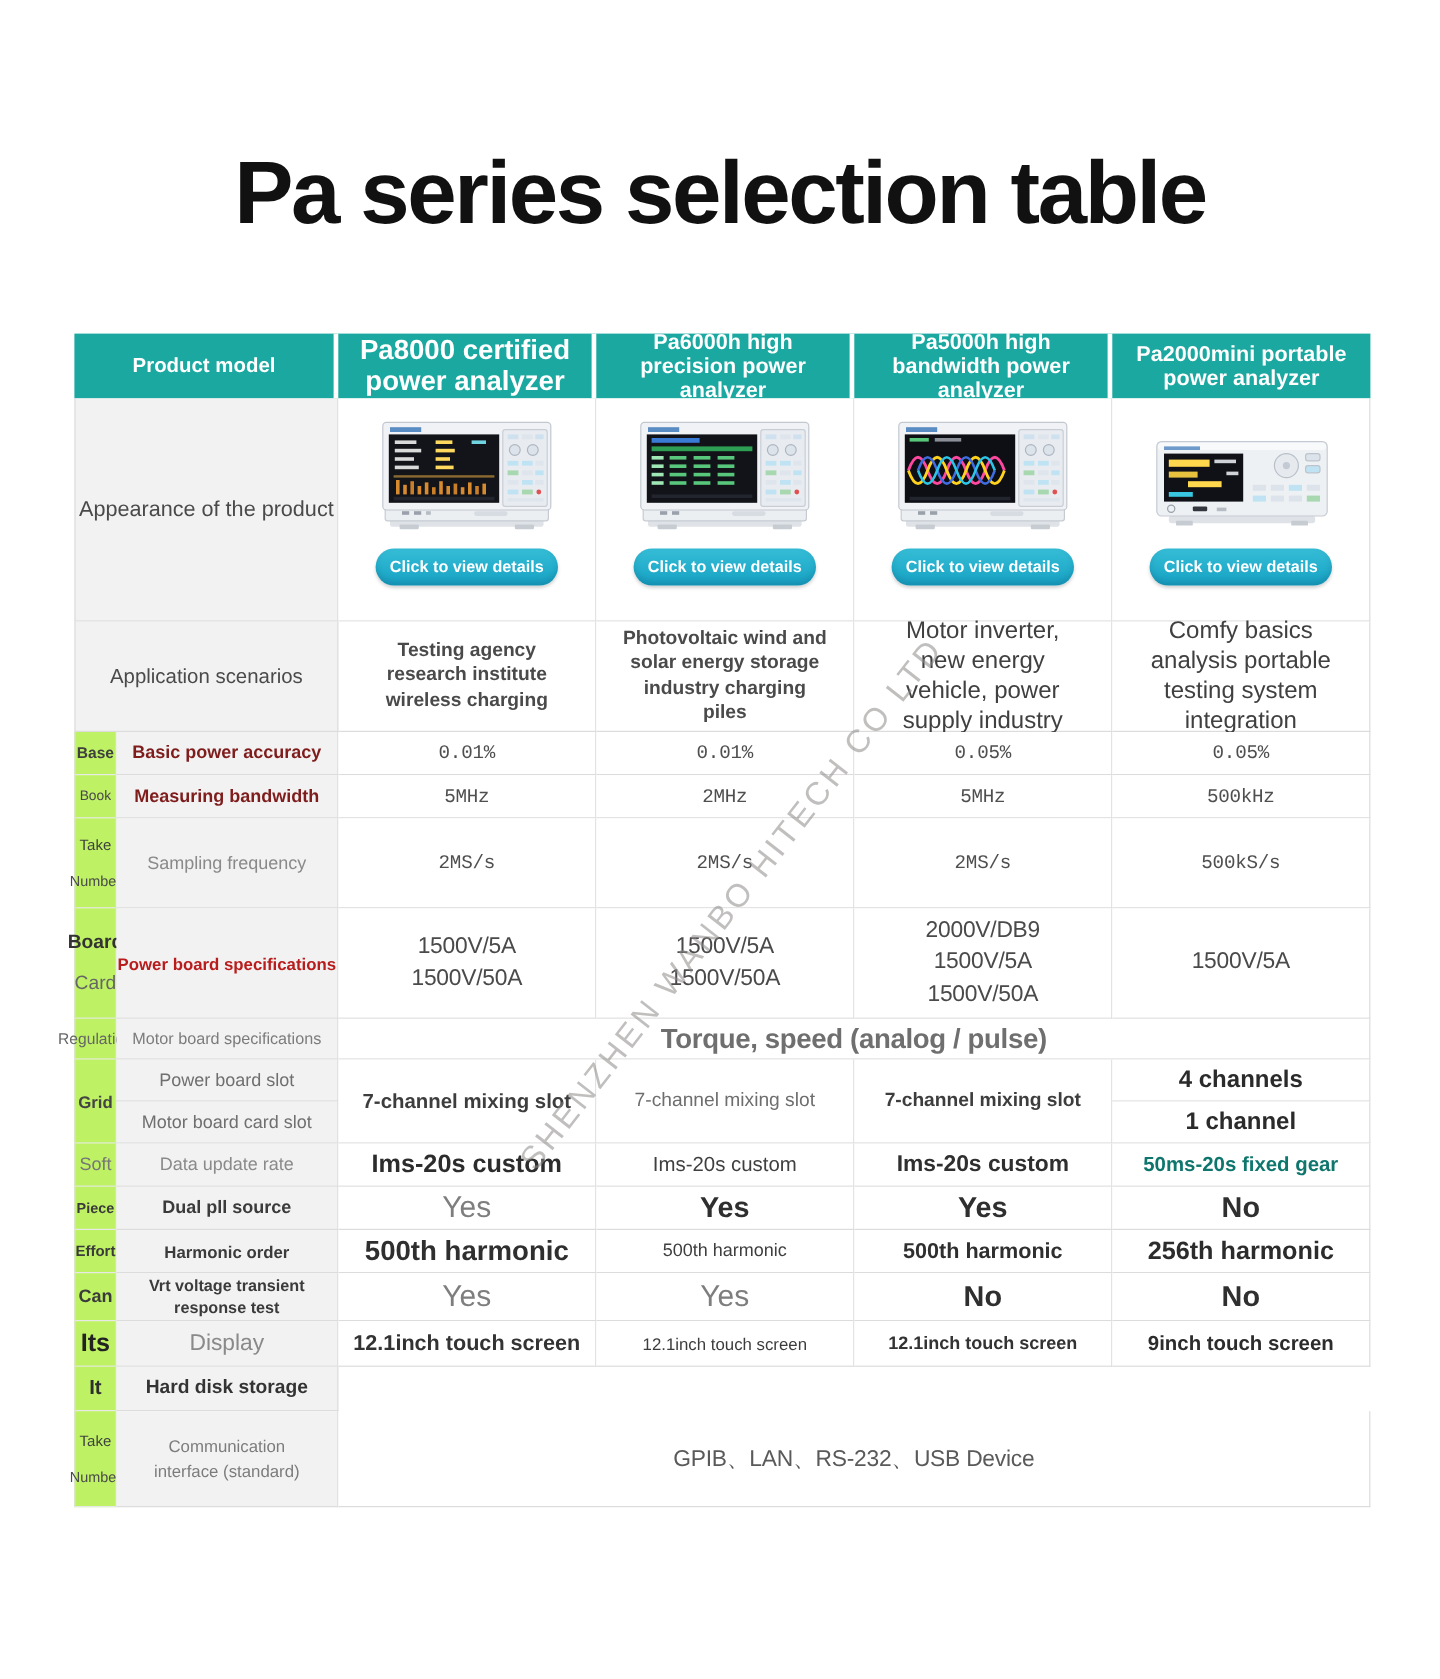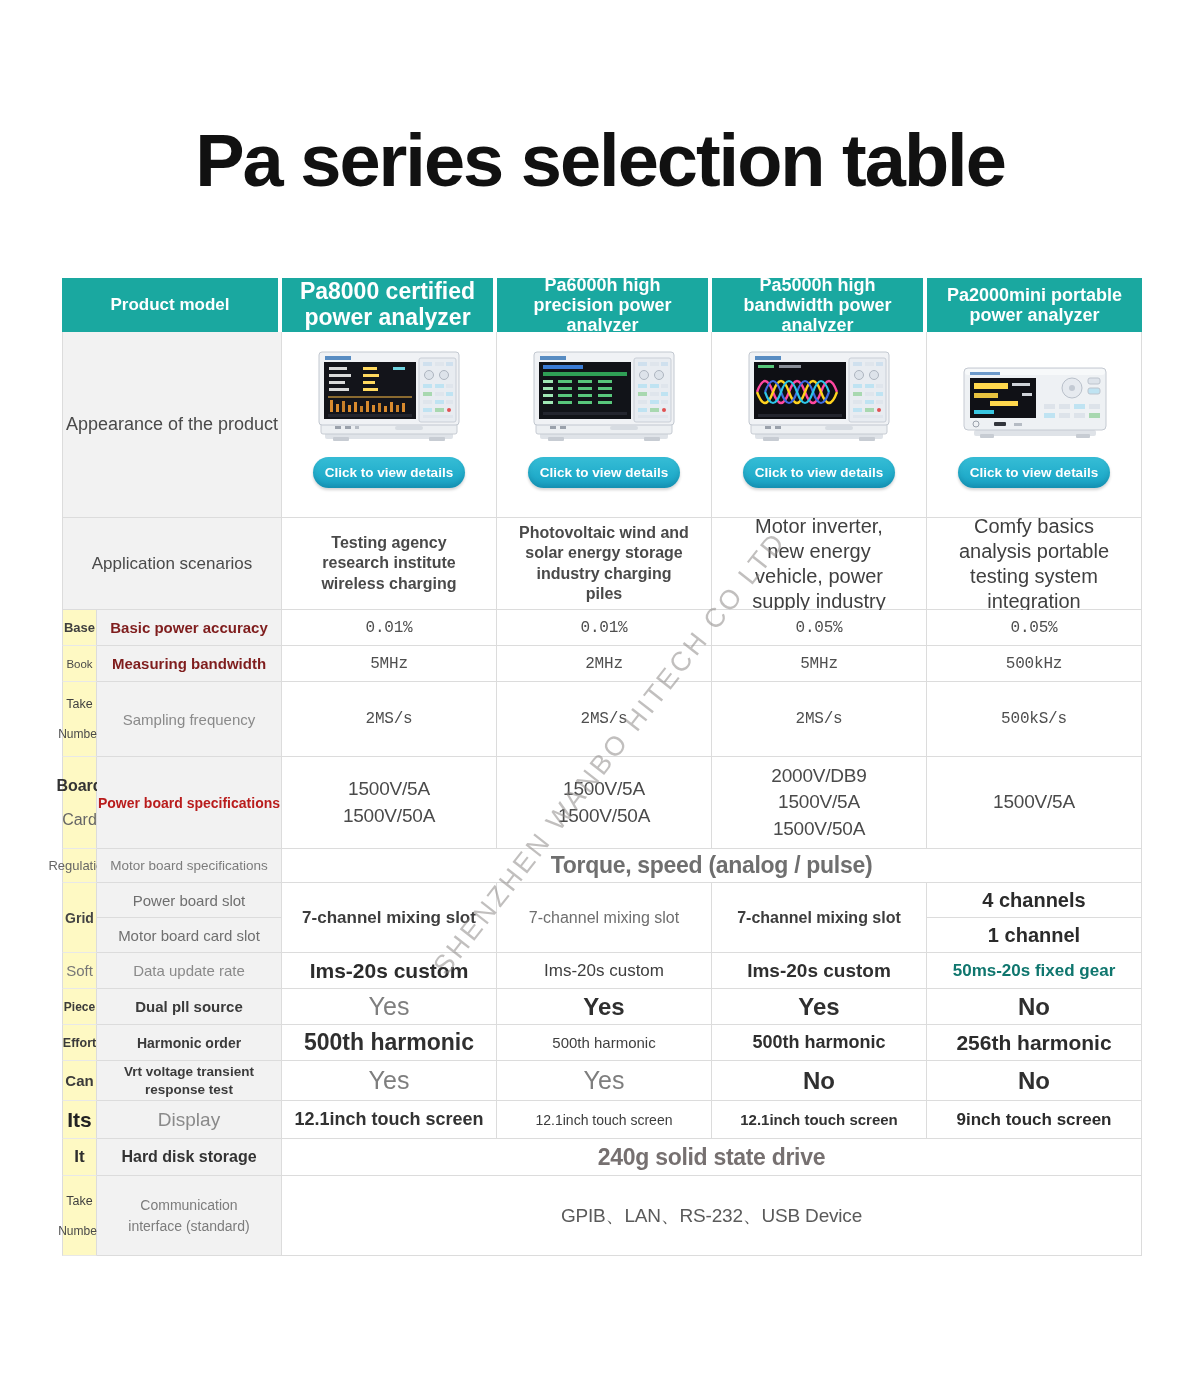--- a/index.html
+++ b/index.html
@@ -7,21 +7,21 @@
   .page{position:absolute;inset:0;background:#fff;overflow:hidden;}
   .title{position:absolute;top:118px;left:0;width:1200px;text-align:center;font-size:74px;font-weight:700;color:#111;letter-spacing:-2px;}
   
   .t{position:absolute;left:62px;top:278px;display:grid;
      grid-template-columns:35px 185px 215px 215px 215px 215px;
      grid-template-rows:54px 186px 92px 36px 36px 75px 92px 34px 35px 35px 36px 36px 36px 40px 38px 37px 80px;}
   .c{display:flex;align-items:center;justify-content:center;flex-direction:column;text-align:center;
      border-right:1px solid #dcdcdc;border-bottom:1px solid #dcdcdc;background:#fff;min-width:0;}
   .first{border-left:1px solid #dcdcdc;}
   .lab{background:#f2f2f2;}
-  .strip{background:#fef9c3;border-bottom-color:#e8e8e8;overflow:visible;}
+  .strip{background:#bef264;border-bottom-color:#e8e8e8;overflow:visible;}
   .strip div{white-space:nowrap;}
   .head{background:#1aa8a0;color:#fff;font-weight:700;border-right:4px solid #fff;border-bottom:none;line-height:1.12;padding:0 6px;}
   .head.hlast{border-right:none;}
   .h-model{font-size:17px;}
   .h-main{font-size:23px;}
   .h-sub{font-size:18px;}
   
   .app-cell{justify-content:flex-start;padding-top:12px;}
   .cta{margin-top:13px;width:152px;height:31px;border-radius:16px;display:flex;align-items:center;justify-content:center;
        color:#fff;font-weight:700;font-size:13.5px;cursor:pointer;
@@ -405,21 +405,20 @@
     <div class="c lab l-dsp" style="grid-area:15/2/16/3">Display</div>
     <div class="c d1" style="grid-area:15/3/16/4">12.1inch touch screen</div>
     <div class="c d2" style="grid-area:15/4/16/5">12.1inch touch screen</div>
     <div class="c d3" style="grid-area:15/5/16/6">12.1inch touch screen</div>
     <div class="c d4" style="grid-area:15/6/16/7">9inch touch screen</div>
 
     <div class="c strip first sIt" style="grid-area:16/1/17/2">
         <div>It</div>
       </div>
     <div class="c lab l-hdd" style="grid-area:16/2/17/3">Hard disk storage</div>
-    <div class="c hddv" style="grid-area:16/3/17/7">240g solid state drive</div>
 
     <div class="c strip first gap2" style="grid-area:17/1/18/2">
       <div class="s3">Take</div>
         <div class="s4">Number</div>
     </div>
     <div class="c lab l-comm" style="grid-area:17/2/18/3">Communication interface (standard)</div>
     <div class="c commv" style="grid-area:17/3/18/7">GPIB、LAN、RS-232、USB Device</div>
 
   </div>
 </div>

